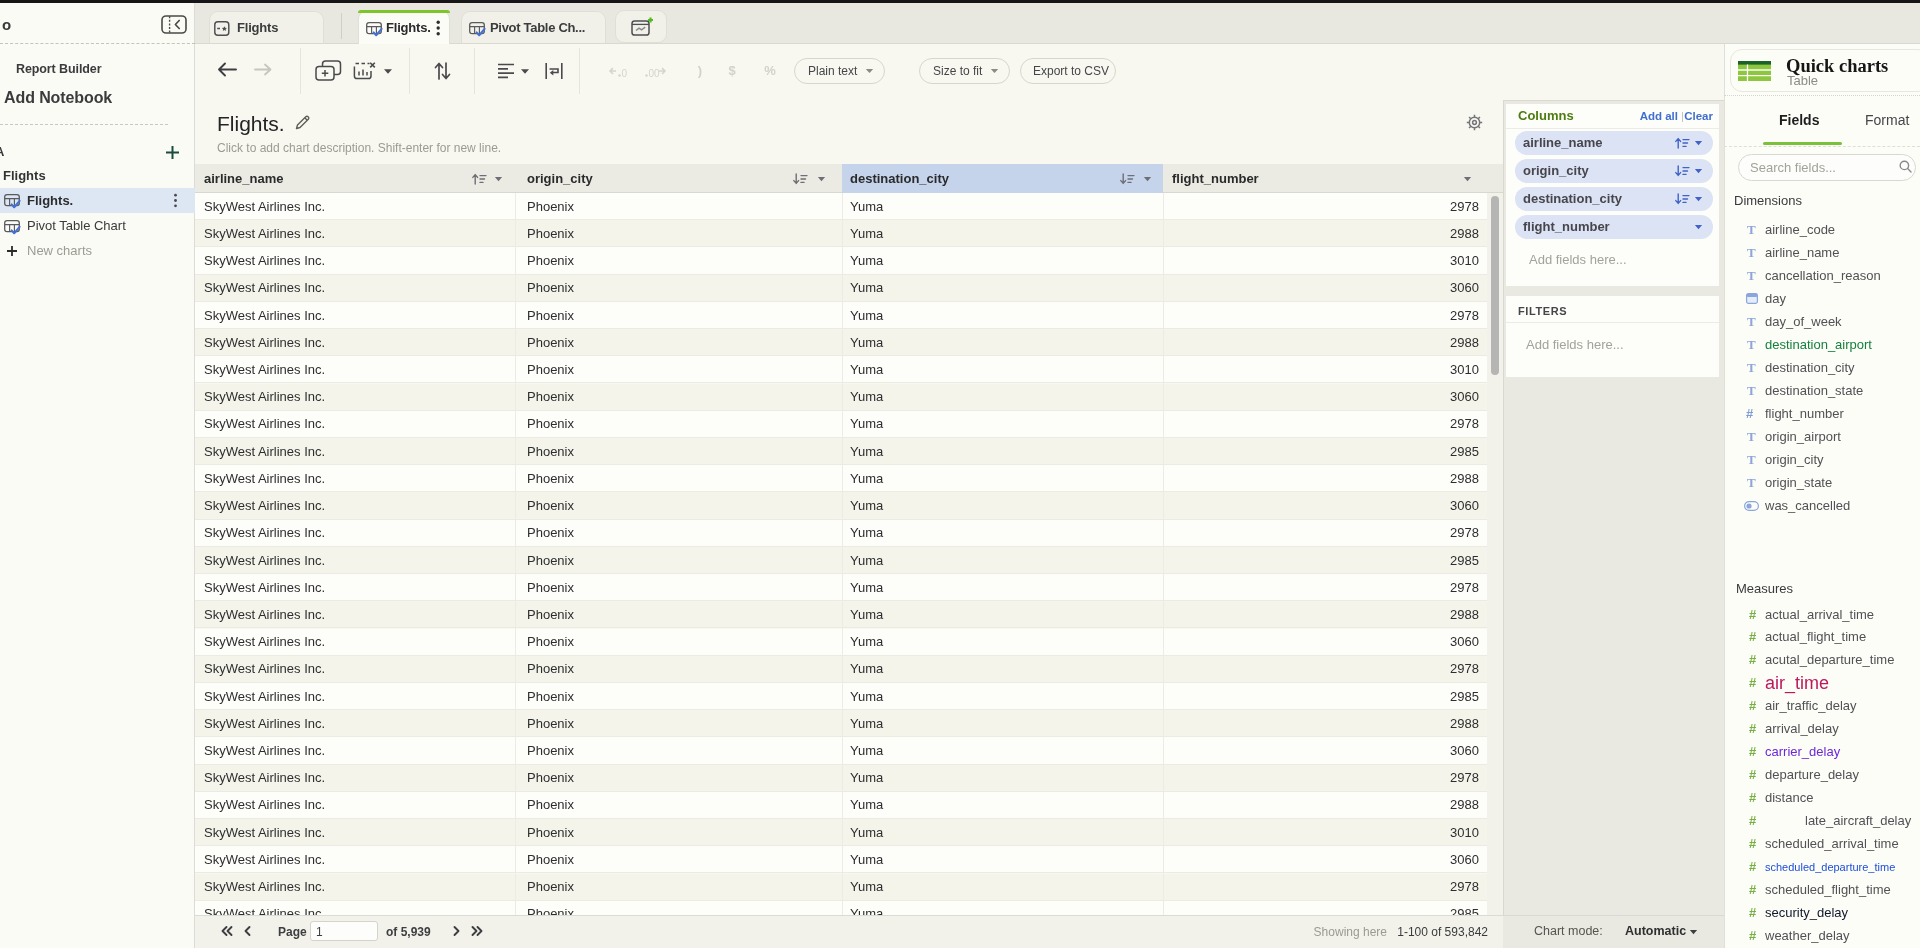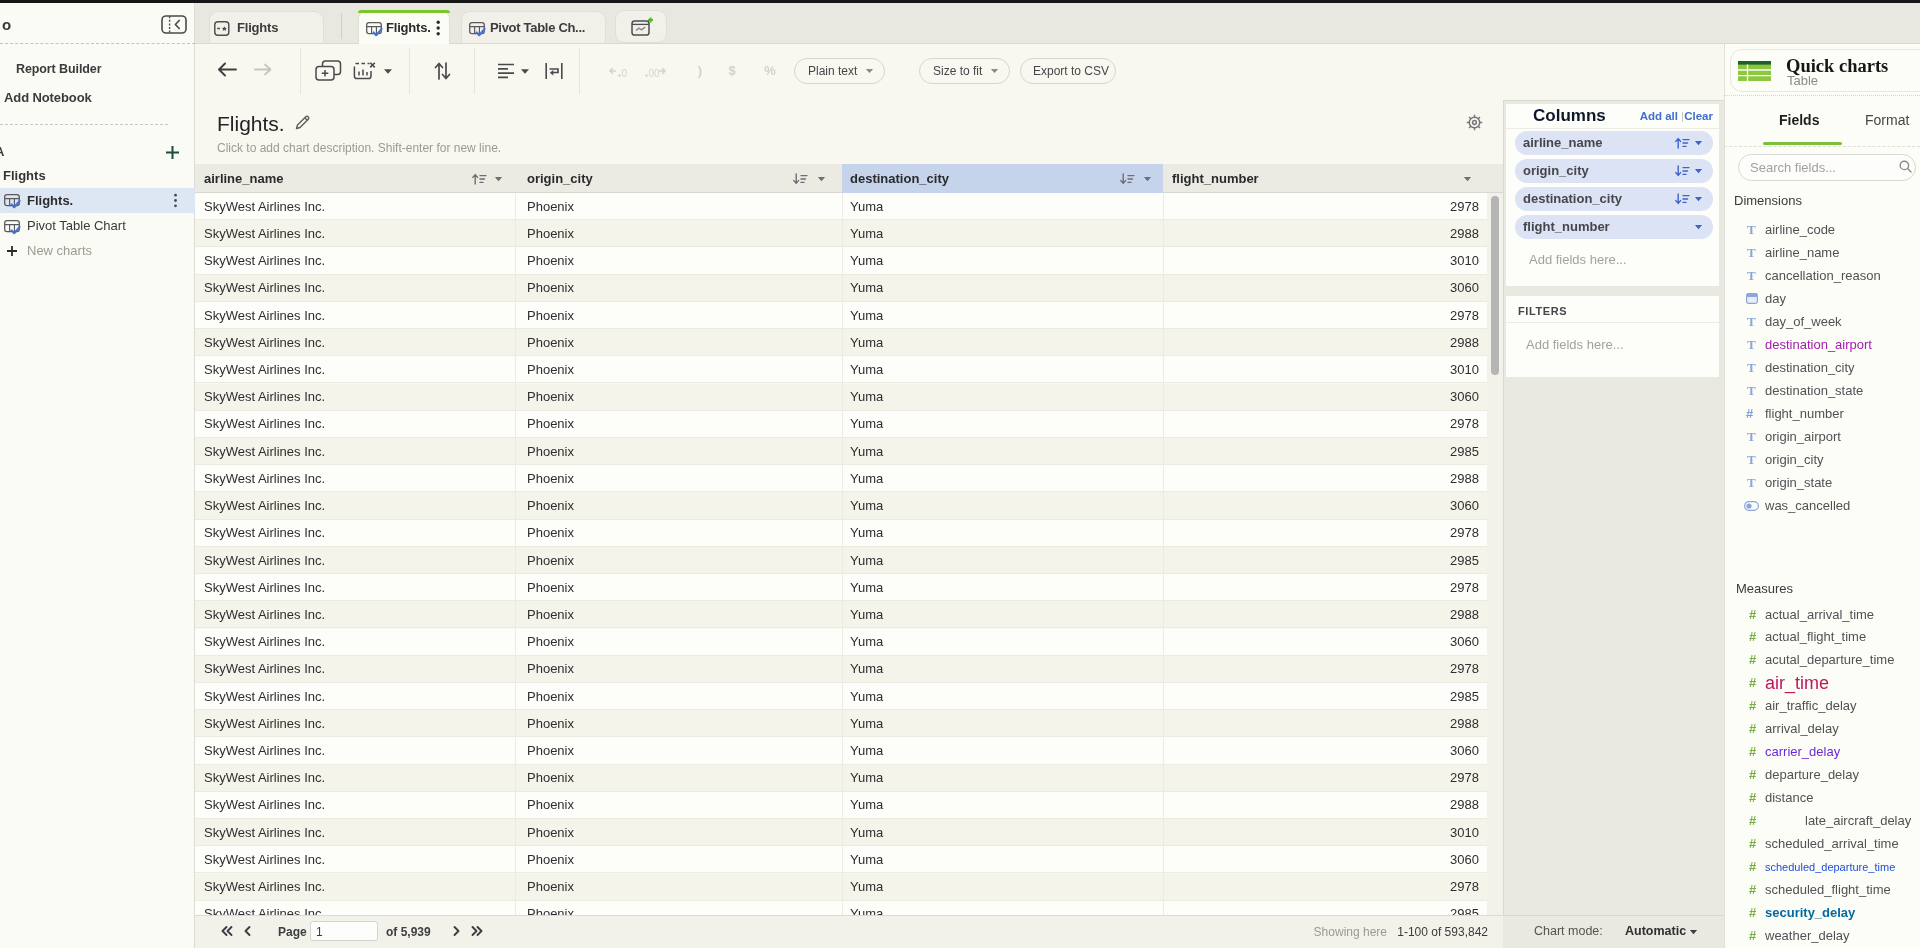--- a/index.html
+++ b/index.html
@@ -11,21 +11,21 @@
 <div class="a" style="left:0px;top:0px;width:1920px;height:3px;background:#161616;"></div>
 <div class="a" style="left:0px;top:3px;width:195px;height:945px;background:#fbfbf6;border-right:1px solid #dcdcd4;box-sizing:border-box;"></div>
 <div class="a" style="left:0px;top:43px;width:195px;height:1px;border-top:1px dashed #c4c4bc;"></div>
 <div class="t" style="left:2px;top:16.0px;font-size:15px;line-height:18px;color:#3a3a3a;font-weight:700;">o</div>
 <svg style="left:161px;top:15px" width="26" height="19" viewBox="0 0 26 19">
 <rect x="1" y="1" width="24" height="17" rx="4" fill="none" stroke="#4a4a4a" stroke-width="1.6"></rect>
 <path d="M8.6 1.2 V17.8" stroke="#4a4a4a" stroke-width="1.4" stroke-dasharray="2 1.6"></path>
 <path d="M18.2 5.5 L14.4 9.5 L18.2 13.5" fill="none" stroke="#4a4a4a" stroke-width="1.7" stroke-linecap="round" stroke-linejoin="round"></path>
 </svg>
 <div class="t" style="left:16px;top:61.5px;font-size:12.5px;line-height:15px;color:#3b3b3d;font-weight:700;letter-spacing:-0.1px;">Report Builder</div>
-<div class="t" style="left:4px;top:89.5px;font-size:13px;line-height:15px;color:#3b3b3d;font-weight:700;letter-spacing:-0.1px;text-align:center;">Add Notebook</div>
+<div class="t" style="left:4px;top:89.5px;font-size:16px;line-height:15px;color:#3b3b3d;font-weight:700;letter-spacing:-0.1px;text-align:center;">Add Notebook</div>
 <div class="a" style="left:0px;top:124px;width:168px;height:1px;border-top:1px dashed #c8c8c0;"></div>
 <div class="t" style="left:-5px;top:144.0px;font-size:13px;line-height:16px;color:#3b3b3d;font-weight:700;">A</div>
 <svg style="left:165px;top:145px" width="15" height="15" viewBox="0 0 15 15">
 <path d="M7.5 1 V14 M1 7.5 H14" stroke="#1d4b3f" stroke-width="2"></path>
 </svg>
 <div class="t" style="left:3px;top:168.0px;font-size:13px;line-height:16px;color:#333335;font-weight:700;">Flights</div>
 <div class="a" style="left:0px;top:188px;width:195px;height:25px;background:#dce7f3;"></div>
 <svg style="left:4px;top:194px" width="18" height="16" viewBox="0 0 18 16">
 <rect x="0.7" y="0.7" width="14.6" height="11" rx="2.4" fill="none" stroke="#5a5a5e" stroke-width="1.3"></rect>
 <path d="M0.9 4.6 H15.1 M5.6 4.6 V11.5 M10.4 4.6 V11.5" stroke="#5a5a5e" stroke-width="1.15" fill="none"></path>
@@ -348,21 +348,21 @@
 </svg>
 <svg style="left:471px;top:926px" width="12" height="10" viewBox="0 0 12 10">
 <path d="M1.5 1 L5.5 5 L1.5 9 M6.5 1 L10.5 5 L6.5 9" fill="none" stroke="#3e3e42" stroke-width="1.9" stroke-linecap="round" stroke-linejoin="round"></path>
 </svg>
 <div class="t" style="right:533px;top:924.5px;font-size:12px;line-height:14px;color:#9a9a92;font-weight:400;">Showing here</div>
 <div class="t" style="right:432px;top:924.5px;font-size:12px;line-height:14px;color:#3b3b3e;font-weight:400;">1-100 of 593,842</div>
 <div class="a" style="left:1503px;top:100px;width:221px;height:848px;background:#e9e9e2;border-left:1px solid #d8d8d0;box-sizing:border-box;"></div>
 <div class="a" style="left:1503px;top:100px;width:221px;height:1px;background:#d9d9d1;"></div>
 <div class="a" style="left:1506px;top:104px;width:213px;height:182px;background:#fdfdfa;"></div>
 <div class="a" style="left:1506px;top:128px;width:213px;height:1px;background:#ecece4;"></div>
-<div class="t" style="left:1518px;top:108.0px;font-size:17px;line-height:16px;color:#0f172a;font-weight:700;margin-left:15px;">Columns</div>
+<div class="t" style="left:1518px;top:108.0px;font-size:13px;line-height:16px;color:#4d7c0f;font-weight:700;">Columns</div>
 <div class="t" style="right:242px;top:109.0px;font-size:11.5px;line-height:14px;color:#3f6fd0;font-weight:700;">Add all</div>
 <div class="t" style="left:1681px;top:109.0px;font-size:11.5px;line-height:14px;color:#c2c2ba;font-weight:400;">|</div>
 <div class="t" style="right:207px;top:109.0px;font-size:11.5px;line-height:14px;color:#3f6fd0;font-weight:700;">Clear</div>
 <div class="a" style="left:1515px;top:131px;width:198px;height:24px;background:#dce3f4;border-radius:12px;"></div>
 <div class="t" style="left:1523px;top:135.0px;font-size:13px;line-height:16px;color:#46464c;font-weight:700;">airline_name</div>
 <svg style="left:1675px;top:137px" width="15" height="12" viewBox="0 0 15 12">
 <path d="M3.2 11 V2 M0.8 4.4 L3.2 1.6 L5.6 4.4" fill="none" stroke="#3f63c8" stroke-width="1.4" stroke-linecap="round" stroke-linejoin="round"></path>
 <path d="M8 2.6 h6 M8 6 h4.5 M8 9.4 h3" stroke="#3f63c8" stroke-width="1.4" stroke-linecap="round"></path>
 </svg>
 <svg style="left:1694px;top:140px" width="9" height="6" viewBox="0 0 9 6">
@@ -430,21 +430,21 @@
 <div class="t" style="left:1747px;top:267.5px;font-size:13px;line-height:16px;color:#8ca6db;font-weight:700;font-family:'Liberation Serif',serif;">T</div>
 <div class="t" style="left:1765px;top:267.5px;font-size:13px;line-height:16px;color:#515156;font-weight:400;">cancellation_reason</div>
 <svg style="left:1746px;top:293.0px" width="12" height="11" viewBox="0 0 12 11">
 <rect x="0.6" y="0.6" width="10.8" height="9.8" rx="1.8" fill="#e6edfa" stroke="#8ca6db" stroke-width="1.2"></rect>
 <rect x="0.6" y="0.6" width="10.8" height="3.4" rx="1.5" fill="#8ca6db"></rect>
 </svg>
 <div class="t" style="left:1765px;top:290.5px;font-size:13px;line-height:16px;color:#515156;font-weight:400;">day</div>
 <div class="t" style="left:1747px;top:313.5px;font-size:13px;line-height:16px;color:#8ca6db;font-weight:700;font-family:'Liberation Serif',serif;">T</div>
 <div class="t" style="left:1765px;top:313.5px;font-size:13px;line-height:16px;color:#515156;font-weight:400;">day_of_week</div>
 <div class="t" style="left:1747px;top:336.5px;font-size:13px;line-height:16px;color:#8ca6db;font-weight:700;font-family:'Liberation Serif',serif;">T</div>
-<div class="t" style="left:1765px;top:336.5px;font-size:13px;line-height:16px;color:#a21caf;font-weight:400;">destination_airport</div>
+<div class="t" style="left:1765px;top:336.5px;font-size:13px;line-height:16px;color:#15803d;font-weight:400;">destination_airport</div>
 <div class="t" style="left:1747px;top:359.5px;font-size:13px;line-height:16px;color:#8ca6db;font-weight:700;font-family:'Liberation Serif',serif;">T</div>
 <div class="t" style="left:1765px;top:359.5px;font-size:13px;line-height:16px;color:#515156;font-weight:400;">destination_city</div>
 <div class="t" style="left:1747px;top:382.5px;font-size:13px;line-height:16px;color:#8ca6db;font-weight:700;font-family:'Liberation Serif',serif;">T</div>
 <div class="t" style="left:1765px;top:382.5px;font-size:13px;line-height:16px;color:#515156;font-weight:400;">destination_state</div>
 <div class="t" style="left:1746px;top:405.5px;font-size:13px;line-height:16px;color:#7d9bd4;font-weight:700;">#</div>
 <div class="t" style="left:1765px;top:405.5px;font-size:13px;line-height:16px;color:#515156;font-weight:400;">flight_number</div>
 <div class="t" style="left:1747px;top:428.5px;font-size:13px;line-height:16px;color:#8ca6db;font-weight:700;font-family:'Liberation Serif',serif;">T</div>
 <div class="t" style="left:1765px;top:428.5px;font-size:13px;line-height:16px;color:#515156;font-weight:400;">origin_airport</div>
 <div class="t" style="left:1747px;top:451.5px;font-size:13px;line-height:16px;color:#8ca6db;font-weight:700;font-family:'Liberation Serif',serif;">T</div>
 <div class="t" style="left:1765px;top:451.5px;font-size:13px;line-height:16px;color:#515156;font-weight:400;">origin_city</div>
@@ -476,14 +476,14 @@
 <div class="t" style="left:1765px;top:789.9px;font-size:13px;line-height:16px;color:#515156;font-weight:400;">distance</div>
 <div class="t" style="left:1749px;top:812.9px;font-size:13px;line-height:16px;color:#76b043;font-weight:700;">#</div>
 <div class="t" style="left:1765px;top:812.9px;font-size:13px;line-height:16px;color:#515156;font-weight:400;padding-left:40px;">late_aircraft_delay</div>
 <div class="t" style="left:1749px;top:835.8px;font-size:13px;line-height:16px;color:#76b043;font-weight:700;">#</div>
 <div class="t" style="left:1765px;top:835.8px;font-size:13px;line-height:16px;color:#515156;font-weight:400;">scheduled_arrival_time</div>
 <div class="t" style="left:1749px;top:858.7px;font-size:13px;line-height:16px;color:#76b043;font-weight:700;">#</div>
 <div class="t" style="left:1765px;top:858.7px;font-size:11px;line-height:16px;color:#1d4ed8;font-weight:400;">scheduled_departure_time</div>
 <div class="t" style="left:1749px;top:881.7px;font-size:13px;line-height:16px;color:#76b043;font-weight:700;">#</div>
 <div class="t" style="left:1765px;top:881.7px;font-size:13px;line-height:16px;color:#515156;font-weight:400;">scheduled_flight_time</div>
 <div class="t" style="left:1749px;top:904.6px;font-size:13px;line-height:16px;color:#76b043;font-weight:700;">#</div>
-<div class="t" style="left:1765px;top:904.6px;font-size:13px;line-height:16px;color:#0369a1;font-weight:700;">security_delay</div>
+<div class="t" style="left:1765px;top:904.6px;font-size:13px;line-height:16px;color:#0f172a;font-weight:400;">security_delay</div>
 <div class="t" style="left:1749px;top:927.5px;font-size:13px;line-height:16px;color:#76b043;font-weight:700;">#</div>
 <div class="t" style="left:1765px;top:927.5px;font-size:13px;line-height:16px;color:#515156;font-weight:400;">weather_delay</div>
 </body></html>

